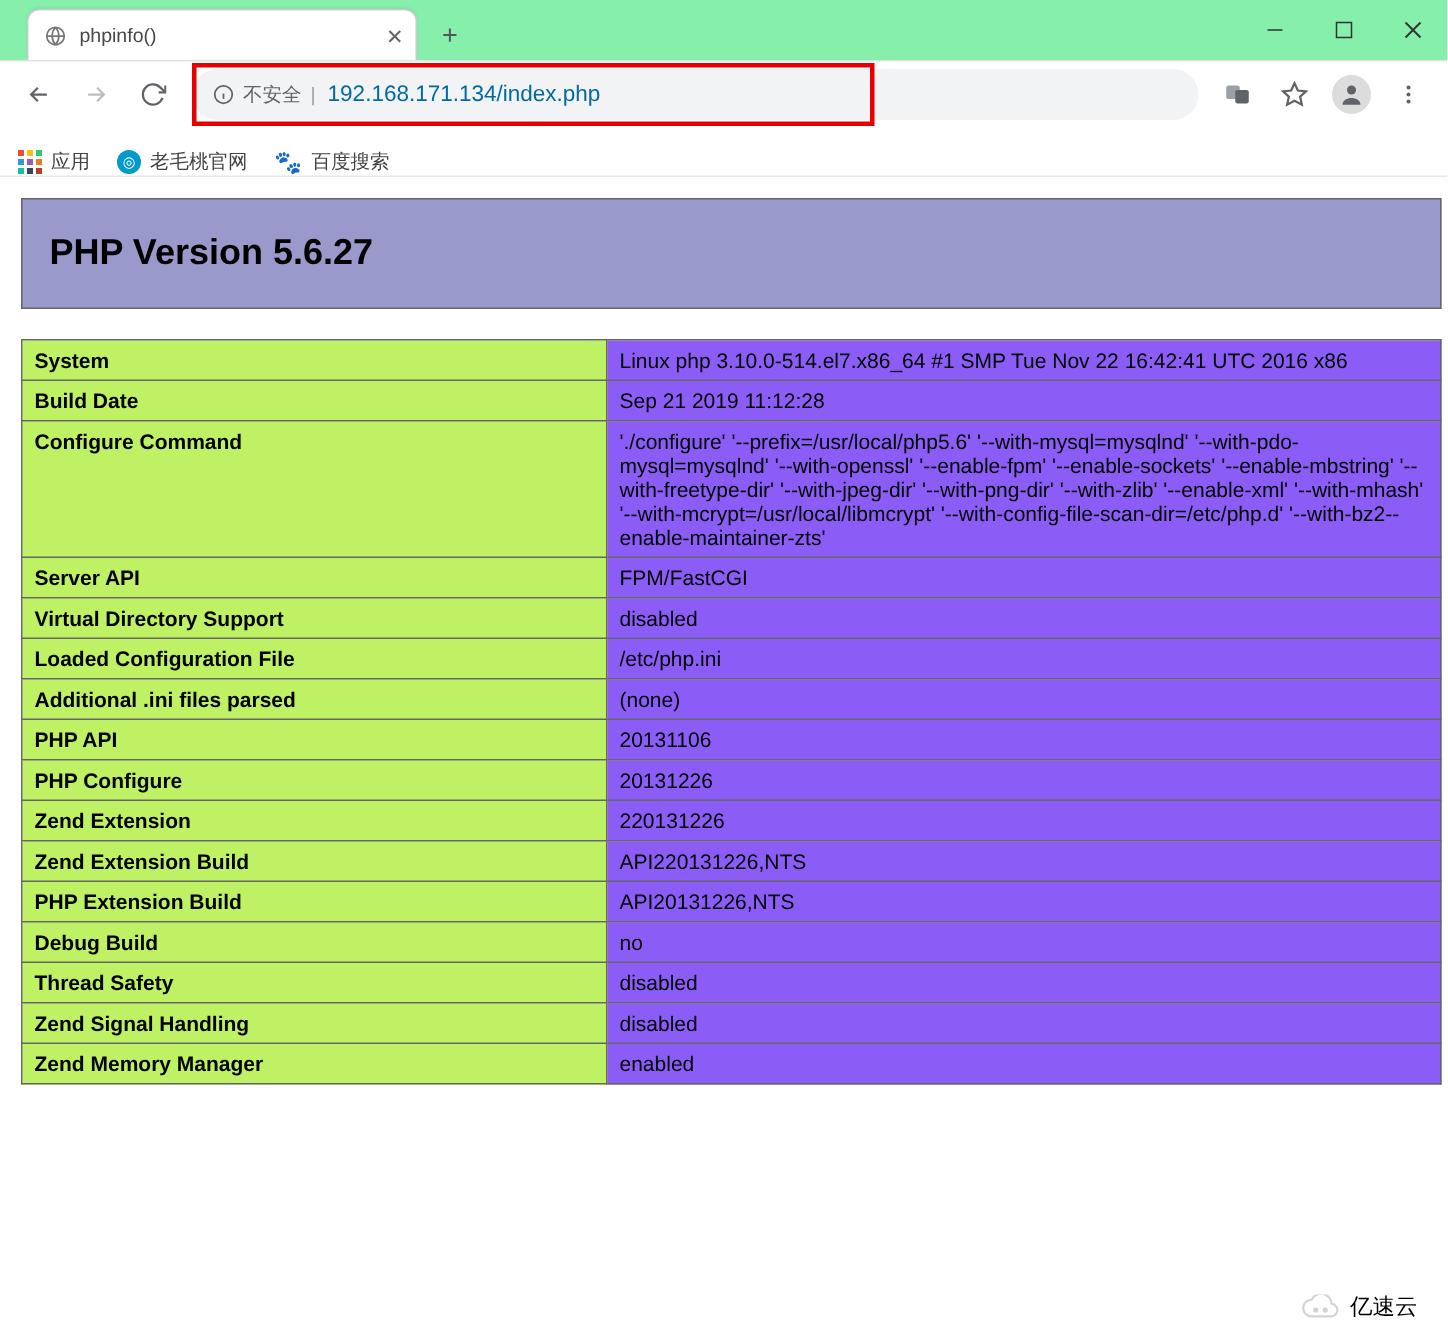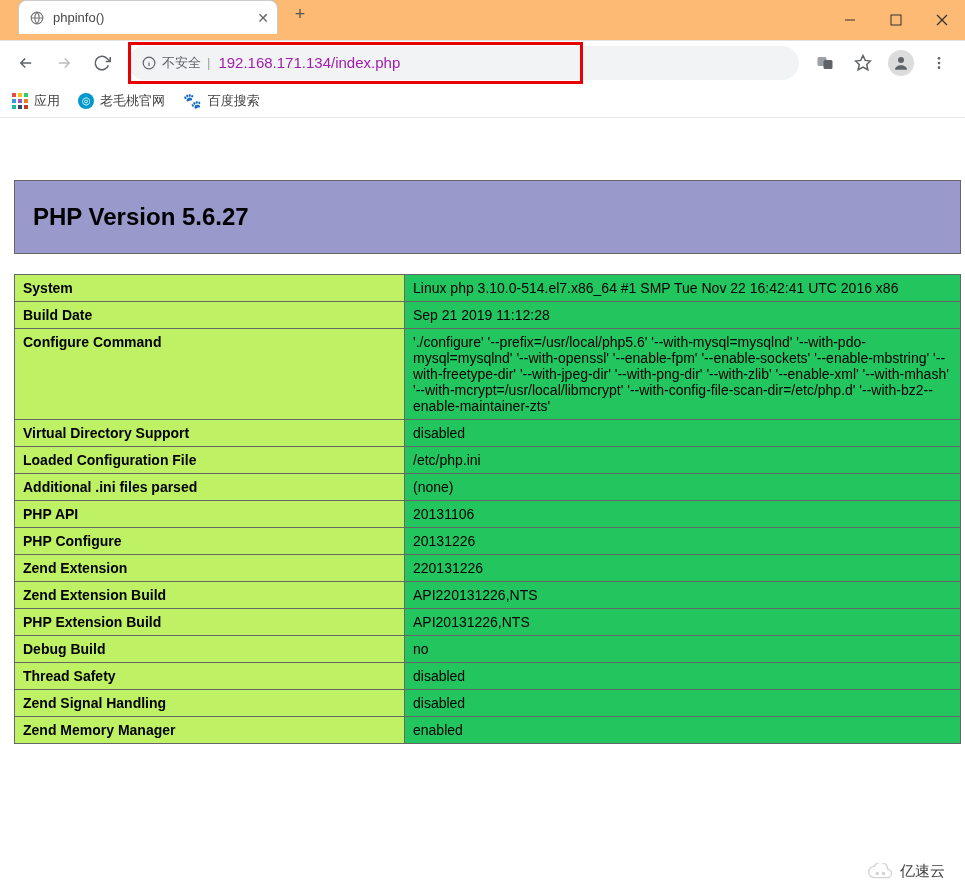--- a/index.html
+++ b/index.html
@@ -20,23 +20,23 @@
   align-items: center;
 }
 .win-btn {
   width: 46px; height: 40px;
   display: flex; align-items: center; justify-content: center;
   color: #555;
   font-size: 13px;
 }
 .tab-strip {
   height: 40px;
-  background: #fdba74;
+  background: #86efac;
   display: flex;
-  align-items: flex-start;
+  align-items: flex-end;
   padding-left: 18px;
 }
 .tab {
   height: 34px;
   background: #fff;
   border: 1px solid #ccc;
   border-bottom: none;
   border-top-left-radius: 8px;
   border-top-right-radius: 8px;
   display: flex;
@@ -81,24 +81,24 @@
 }
 .addr-highlight {
   position:absolute;
   border: 3px solid #e60000;
   left: 0; top: -4px;
   height: 42px;
   width: 455px;
   pointer-events: none;
 }
 .addr-sec { margin-right: 8px; color:#5f6368; font-size:13px; display:flex; align-items:center; gap:6px;}
-.addr-url { color:#a21caf; }
+.addr-url { color:#0369a1; }
 .bookmarks-bar {
   height:34px;
-  display:flex; align-items:center;
+  display:flex; align-items:flex-end;
   padding: 0 12px;
   gap: 18px;
   font-size: 13px;
   color:#424242;
   border-bottom: 1px solid #e8e8e8;
 }
 .bm-item { display:flex; align-items:center; gap:6px; }
 .apps-icon { width:16px; height:16px; display:grid; grid-template-columns:repeat(3,4px); grid-template-rows:repeat(3,4px); gap:2px;}
 .apps-icon span:nth-child(1){background:#e74c3c}
 .apps-icon span:nth-child(2){background:#f1c40f}
@@ -113,21 +113,20 @@
   height: calc(891px - 40px - 44px - 34px);
   overflow-y: scroll;
   padding: 14px 4px 14px 14px;
   background:#fff;
 }
 .php-header {
   background: #9999cc;
   border: 1px solid #666;
   padding: 22px 18px;
   margin-bottom: 20px;
-  margin-top: 48px;
 }
 .php-header h1 {
   font-size: 24px;
   font-weight: bold;
   color: #000;
 }
 table.info {
   width: 100%;
   border-collapse: collapse;
   font-size: 14px;
@@ -138,32 +137,32 @@
   text-align: left;
   vertical-align: top;
 }
 table.info td.e {
   background: #bef264;
   font-weight: bold;
   width: 390px;
   color:#000;
 }
 table.info td.v {
-  background: #22c55e;
+  background: #8b5cf6;
   color:#000;
   word-break: break-word;
 }
 .watermark {
   position: absolute;
   right: 14px;
   bottom: 8px;
   display: flex;
   align-items: center;
   gap: 6px;
-  color: #404040;
+  color: #000000;
   font-size: 15px;
   font-weight: 500;
   background: rgba(255,255,255,0.8);
   padding: 2px 6px;
   border-radius: 4px;
 }
 .watermark svg { opacity: 0.55; }
 .circ-icon { width:16px; height:16px; border-radius:50%; display:inline-flex; align-items:center; justify-content:center; font-size:10px; color:#fff;}
 .avatar-circle { width:26px; height:26px; border-radius:50%; background:#dcdcdc; display:flex; align-items:center; justify-content:center;}
 </style>
@@ -298,20 +297,24 @@
         </tr>
         <tr>
           <td class="e">Build Date</td>
           <td class="v">Sep 21 2019 11:12:28</td>
         </tr>
         <tr>
           <td class="e">Configure Command</td>
           <td class="v">'./configure' '--prefix=/usr/local/php5.6' '--with-mysql=mysqlnd' '--with-pdo-mysql=mysqlnd' '--with-openssl' '--enable-fpm' '--enable-sockets' '--enable-mbstring' '--with-freetype-dir' '--with-jpeg-dir' '--with-png-dir' '--with-zlib' '--enable-xml' '--with-mhash' '--with-mcrypt=/usr/local/libmcrypt' '--with-config-file-scan-dir=/etc/php.d' '--with-bz2--enable-maintainer-zts'</td>
         </tr>
         <tr>
+          <td class="e">Server API</td>
+          <td class="v">FPM/FastCGI</td>
+        </tr>
+        <tr>
           <td class="e">Virtual Directory Support</td>
           <td class="v">disabled</td>
         </tr>
         <tr>
           <td class="e">Loaded Configuration File</td>
           <td class="v">/etc/php.ini</td>
         </tr>
         <tr>
           <td class="e">Additional .ini files parsed</td>
           <td class="v">(none)</td>

